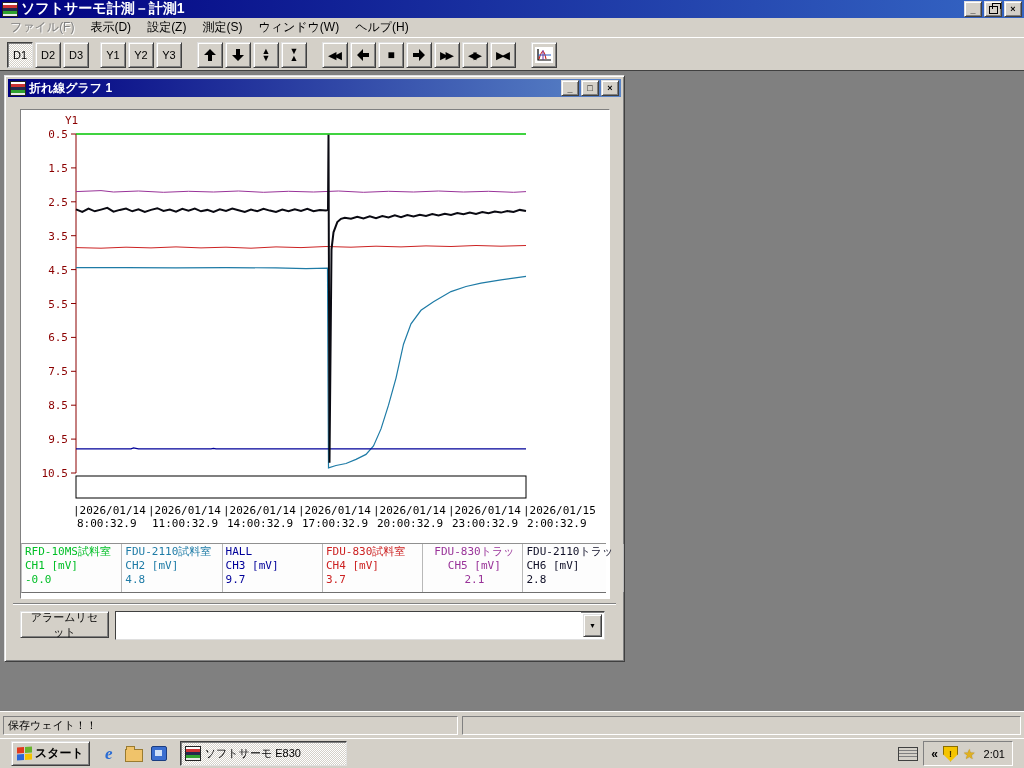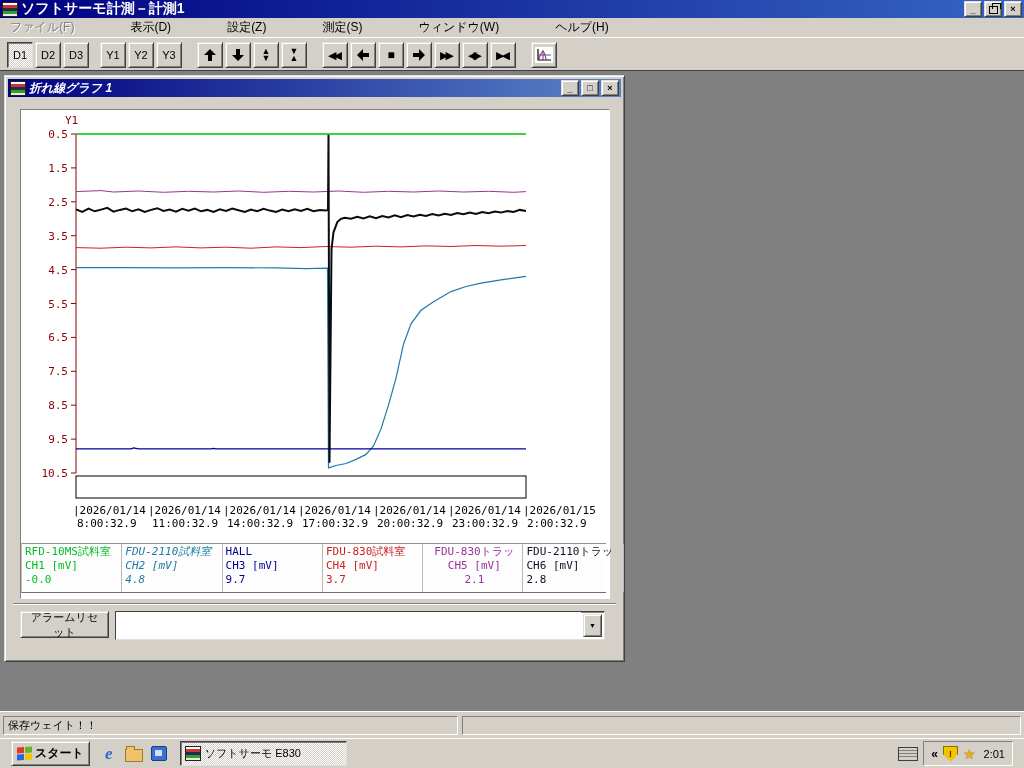--- a/index.html
+++ b/index.html
@@ -27,21 +27,21 @@
   .min-glyph{align-self:flex-end;margin-bottom:1px;}
   .restore-icon{position:relative;width:7px;height:6px;border:1px solid #000;background:#d4d0c8;margin-top:2px;}
   .restore-icon:before{content:"";position:absolute;top:-4px;left:2px;width:7px;height:5px;
     border:1px solid #000;border-bottom:none;}
 
   .app-icon{width:14px;height:13px;border:1px solid #222;flex:none;
     background:linear-gradient(to bottom,#ffffff 0 2px,#cc3333 2px 5px,#232a4e 5px 8px,#2fa12f 8px 11px,#e8e8e8 11px 13px);}
 
   
   .menubar{position:absolute;top:18px;left:0;right:15px;height:19px;background:#d4d0c8;
-    display:flex;align-items:center;padding-left:2px;gap:40px;}
+    display:flex;align-items:center;padding-left:2px;}
   .menu-item{padding:2px 8px;font-size:12px;color:#000;}
   .menu-item.disabled{color:#808080;text-shadow:1px 1px 0 #ffffff;}
 
   
   .toolbar{position:absolute;top:37px;left:0;right:0;height:33px;background:#d4d0c8;
     border-top:1px solid #ffffff;display:flex;align-items:center;padding-left:7px;}
   .tbtn{width:24px;height:24px;margin-right:2px;display:flex;align-items:center;
     justify-content:center;font-size:11px;color:#000;flex:none;}
   .tbtn .glyph{font-size:12px;line-height:12px;}
   .tbtn .glyph.dbl{letter-spacing:-3px;margin-left:-3px;font-size:11px;}
@@ -53,21 +53,21 @@
   .mdi{position:absolute;top:70px;left:0;right:0;bottom:52px;background:#808080;
     border-top:1px solid #404040;}
 
   
   .child-window{position:absolute;left:4px;top:4px;width:619px;height:585px;
     background:#d4d0c8;border:1px solid;border-color:#dfdfdf #404040 #404040 #dfdfdf;
     box-shadow:inset 1px 1px 0 #ffffff, inset -1px -1px 0 #808080;}
   .child-titlebar{position:absolute;left:3px;top:3px;right:3px;height:18px;
     background:linear-gradient(90deg,#000080,#5a85c8);display:flex;align-items:center;
     padding:0 2px;color:#fff;}
-  .child-titlebar .title-text{font-size:12px;font-weight:bold;margin-left:3px;flex:1;font-style:italic;}
+  .child-titlebar .title-text{font-size:12px;font-weight:bold;margin-left:3px;flex:1;}
 
   .graph-panel{position:absolute;left:15px;top:33px;width:588px;height:488px;background:#ffffff;
     border:1px solid;border-color:#808080 #ffffff #ffffff #808080;}
   #chart-svg{position:absolute;left:0;top:0;}
   #chart-svg text{font-family:"DejaVu Sans Mono",monospace;font-size:11px;}
 
   
   .legend{position:absolute;left:0px;top:433px;width:584px;height:48px;display:flex;
     border-top:1px solid #909090;border-bottom:1px solid #707070;border-left:1px solid #c0c0c0;
     background:#fdfdfd;}
@@ -289,21 +289,21 @@
               <polyline points="55.0,99.3 61.3,102.0 67.5,98.6 73.8,101.3 80.0,99.6 86.3,97.9 92.5,101.6 98.8,99.9 105.0,98.6 111.3,101.3 117.5,99.3 123.8,102.0 130.0,99.9 136.3,98.2 142.5,101.0 148.8,99.6 155.0,101.6 161.3,98.9 167.5,100.6 173.8,98.6 180.0,101.3 186.3,99.9 192.5,102.0 198.8,99.3 205.0,101.0 211.3,98.6 217.5,100.3 223.8,102.0 230.0,99.6 236.3,101.3 242.5,98.9 248.8,100.6 255.0,102.0 261.3,99.6 267.5,101.3 273.8,99.3 280.0,101.0 286.3,98.9 292.5,101.3 298.8,99.9 305.0,100.6 307.0,99.9 307.5,24.7 308.5,352.8 310.5,139.3 312.5,122.3 316.3,112.1 320.0,108.8 323.8,107.7 330.0,108.8 336.3,106.7 342.5,108.4 348.8,106.4 355.0,108.1 361.3,106.0 367.5,107.4 373.8,105.4 380.0,107.1 386.3,105.0 392.5,106.4 398.8,104.7 405.0,106.0 411.3,104.0 417.5,105.4 423.8,103.7 430.0,105.0 436.3,103.0 442.5,104.3 448.8,102.6 455.0,104.0 461.3,102.0 467.5,103.3 473.8,101.6 480.0,102.6 486.3,101.0 492.5,102.0 498.8,99.9 505.0,101.0" fill="none" stroke="#0a0a12" stroke-width="2"></polyline>
             </g>
         </svg>
 
         <div class="legend">
           <div class="legend-cell" style="color: rgb(0, 191, 38);">
             <div>RFD-10MS試料室</div>
             <div>CH1 [mV]</div>
             <div>-0.0</div>
           </div>
-          <div class="legend-cell" style="color: rgb(30, 123, 166); font-style: italic;">
+          <div class="legend-cell" style="color: rgb(30, 123, 166);">
             <div>FDU-2110試料室</div>
             <div>CH2 [mV]</div>
             <div>4.8</div>
           </div>
           <div class="legend-cell" style="color: rgb(0, 0, 153);">
             <div>HALL</div>
             <div>CH3 [mV]</div>
             <div>9.7</div>
           </div>
           <div class="legend-cell" style="color: rgb(204, 34, 34);">

